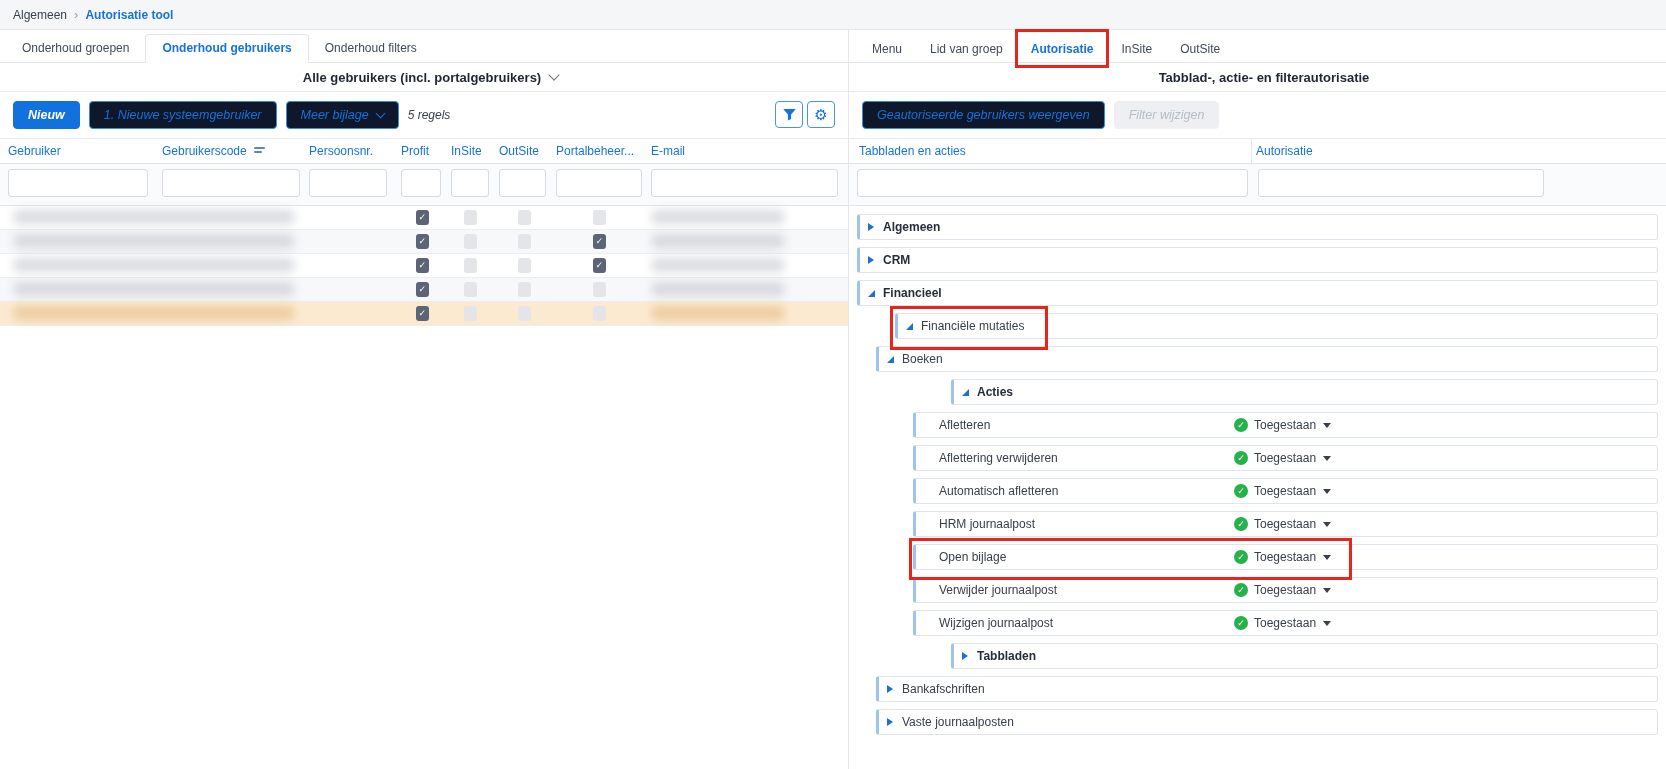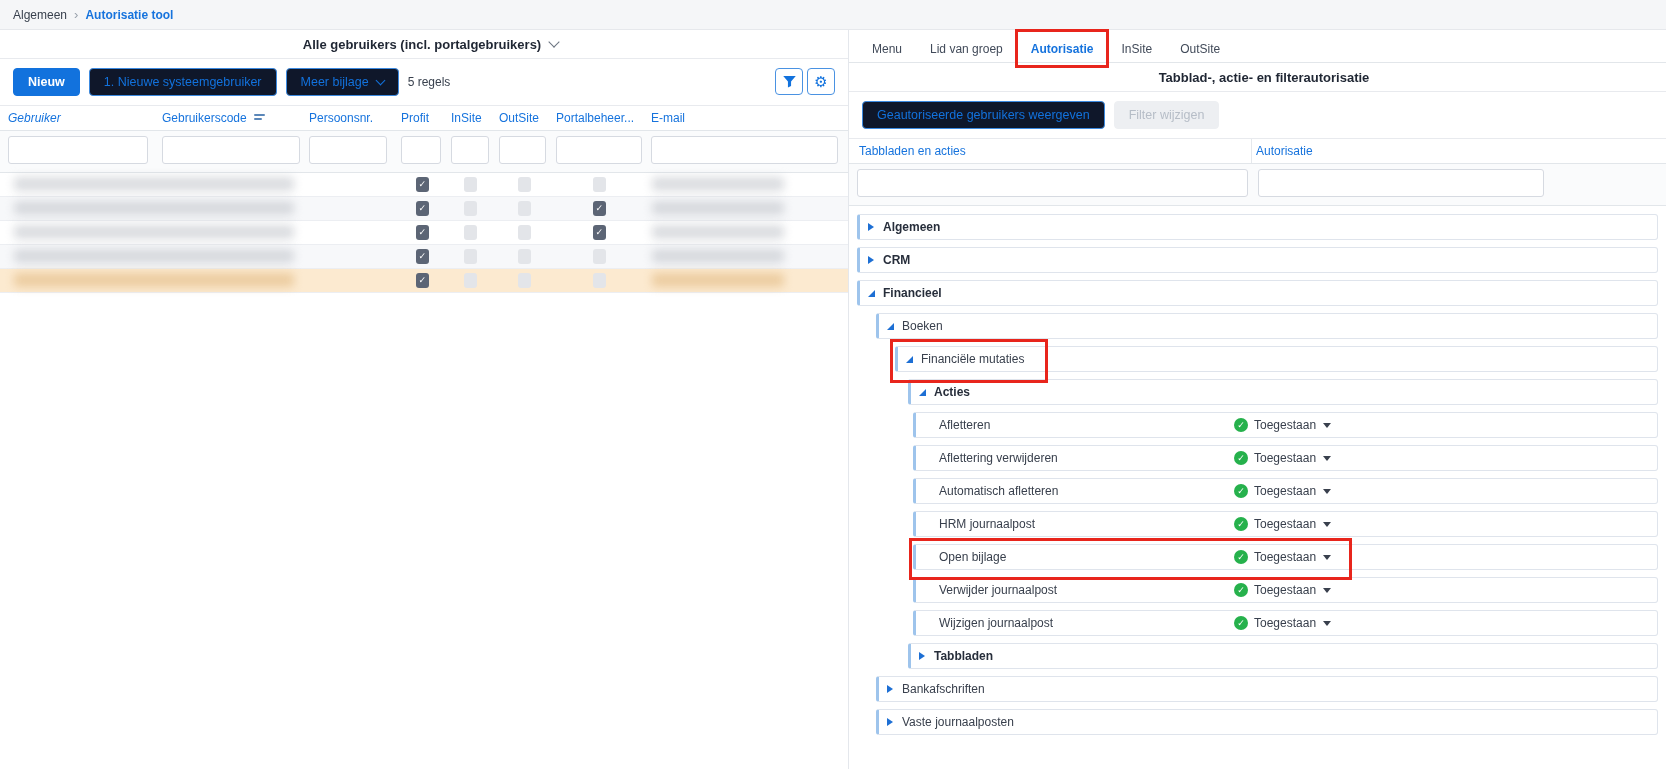--- a/index.html
+++ b/index.html
@@ -17,38 +17,38 @@
   .tabsbar{height:27px;margin-top:5px;border-bottom:1px solid #e2e6ea;display:flex;align-items:flex-end;padding-left:6px;}
   .tab{padding:6px 16px 7px;color:#414a59;cursor:pointer;white-space:nowrap;}
   .tab.active{color:#1673dd;font-weight:bold;background:#fff;border:1px solid #e2e6ea;border-bottom:1px solid #fff;margin-bottom:-1px;border-radius:4px 4px 0 0;}
   .rtabsbar{height:27px;margin-top:5px;border-bottom:1px solid #e2e6ea;display:flex;align-items:center;padding-left:13px;gap:8px;}
   .rtab{padding:5px 10px;color:#414a59;position:relative;white-space:nowrap;}
   .rtab.active{color:#1673dd;font-weight:bold;}
   
   .viewbar{height:28px;display:flex;align-items:center;padding-left:13px;border-bottom:1px solid #e8eaee;font-size:13px;font-weight:bold;color:#1f2633;justify-content:center;}
   .chev-down{display:inline-block;width:7px;height:7px;border-right:1.6px solid #6b7481;border-bottom:1.6px solid #6b7481;transform:rotate(45deg);margin-left:9px;margin-top:-4px;}
   
-  .toolbar{height:46px;display:flex;align-items:center;padding-left:13px;gap:9px;position:relative;}
+  .toolbar{height:46px;display:flex;align-items:center;padding-left:13px;gap:9px;position:relative;font-style:italic;}
   .btn{height:28px;border-radius:4px;display:inline-flex;align-items:center;padding:0 14px;font-size:12.5px;cursor:pointer;box-sizing:border-box;white-space:nowrap;}
   .btn.primary{background:#1272dd;color:#fff;font-weight:bold;border:1px solid #1272dd;}
   .btn.outline{background:#0f172a;color:#1272dd;border:1px solid #3c8ae0;}
   .btn.disabled{background:#edeff2;color:#b6bdc7;border:1px solid #edeff2;cursor:default;}
   .rowcount{color:#39414e;margin-left:0;}
   .chevsm{display:inline-block;width:6px;height:6px;border-right:1.5px solid #1272dd;border-bottom:1.5px solid #1272dd;transform:rotate(45deg);margin-left:8px;margin-top:-3px;}
   .iconbtn{position:absolute;top:9px;width:28px;height:27px;border:1px solid #4a92e2;border-radius:4px;background:#fff;display:flex;align-items:center;justify-content:center;cursor:pointer;box-sizing:border-box;}
   .iconbtn.filter{left:775px;}
   .iconbtn.gear{left:807px;color:#1272dd;font-size:15px;line-height:1;}
   
   .hdrarea{border-top:1px solid #e8eaee;}
   .hdrrow{height:24px;position:relative;border-bottom:1px solid #e2e6ea;}
   .hcell{position:absolute;top:5px;color:#1673dd;white-space:nowrap;}
   .filterrow{height:41px;position:relative;background:#fafbfc;border-bottom:1px solid #e2e6ea;}
   .finput{position:absolute;top:5px;height:28px;border:1px solid #d6dae1;border-radius:3px;background:#fff;box-sizing:border-box;}
   
-  .c-user{left:8px;width:140px;font-style:italic;} .c-code{left:162px;width:138px;} .c-pers{left:309px;width:78px;}
+  .c-user{left:8px;width:140px;} .c-code{left:162px;width:138px;} .c-pers{left:309px;width:78px;}
   .c-profit{left:401px;width:40px;} .c-insite{left:451px;width:38px;} .c-outsite{left:499px;width:47px;}
   .c-portal{left:556px;width:86px;} .c-email{left:651px;width:187px;}
   .sorticon{position:absolute;left:254px;top:8px;width:12px;}
   .sorticon i{display:block;height:2px;background:#5b87b9;margin-bottom:2px;border-radius:1px;}
   .sorticon i:nth-child(1){width:11px;} .sorticon i:nth-child(2){width:8px;}
   
   .lrow{height:23px;position:relative;border-bottom:1px solid #eceef2;cursor:pointer;}
   .lrow.alt{background:#f7f8fa;}
   .lrow.sel{background:#fcead0;}
   .blur{position:absolute;top:4px;height:14px;border-radius:3px;background:#b6bac1;opacity:.5;filter:blur(5px);}
@@ -59,21 +59,21 @@
   .cb.on{background:#5c6575;}
   .cb.on::after{content:"✓";color:#fff;font-size:9px;position:absolute;left:2.5px;top:2px;}
   .cbp{left:416px;} .cbi{left:464px;} .cbo{left:518px;} .cbb{left:593px;}
   
   .r-c1{left:10px;} .r-c2{left:407px;}
   .r-f1{left:8px;width:391px;} .r-f2{left:409px;width:286px;}
   .vsep{position:absolute;left:402px;top:0;height:66px;border-left:1px solid #e5e8ec;}
   
   .tree{padding-top:8px;}
   .tnode{height:26px;margin:0 8px 7px 8px;background:#fff;border:1px solid #dfe4ec;border-left:3px solid #9ec4ec;border-radius:3px;display:flex;align-items:center;padding-left:8px;position:relative;cursor:pointer;box-sizing:border-box;}
-  .lvl1{margin-left:27px;} .lvl2{margin-left:46px;} .lvl3{margin-left:59px;} .lvl4{margin-left:64px;}
+  .lvl1{margin-left:27px;} .lvl2{margin-left:46px;} .lvl3{margin-left:102px;} .lvl4{margin-left:64px;}
   .tgl{width:12px;display:inline-flex;align-items:center;flex:none;}
   .tgl.col::before{content:"";width:0;height:0;border-top:4px solid transparent;border-bottom:4px solid transparent;border-left:6px solid #1d6fd4;}
   .tgl.exp::before{content:"";width:0;height:0;border-left:7px solid transparent;border-bottom:7px solid #1d6fd4;}
   .tlabel{margin-left:3px;color:#39404d;}
   .tlabel.b{font-weight:bold;color:#272e3b;}
   .leaf .tlabel{margin-left:15px;}
   .status{position:absolute;left:318px;display:flex;align-items:center;gap:6px;color:#39404d;cursor:pointer;}
   .gcheck{width:14px;height:14px;border-radius:50%;background:#26b14c;color:#fff;font-size:9px;display:flex;align-items:center;justify-content:center;font-weight:bold;}
   .caret{width:0;height:0;border-left:4px solid transparent;border-right:4px solid transparent;border-top:5px solid #39404d;margin-left:1px;}
   
@@ -88,20 +88,25 @@
 
 <div class="topbar">
   <span class="crumb-parent">Algemeen</span>
   <span class="crumb-sep">›</span>
   <span class="crumb-current">Autorisatie tool</span>
 </div>
 
 <div class="content">
 
   <div class="lpanel">
+    <div class="tabsbar">
+      <div class="tab">Onderhoud groepen</div>
+      <div class="tab active">Onderhoud gebruikers</div>
+      <div class="tab">Onderhoud filters</div>
+    </div>
     <div class="viewbar">
       <span>Alle gebruikers (incl. portalgebruikers)</span>
       <span class="chev-down"></span>
     </div>
     <div class="toolbar">
       <div class="btn primary">Nieuw</div>
       <div class="btn outline">1. Nieuwe systeemgebruiker</div>
       <div class="btn outline">
         <span>Meer bijlage</span>
         <span class="chevsm"></span>
@@ -219,29 +224,29 @@
         <span class="tlabel b">Algemeen</span>
       </div>
       <div class="tnode">
         <span class="tgl col"></span>
         <span class="tlabel b">CRM</span>
       </div>
       <div class="tnode">
         <span class="tgl exp"></span>
         <span class="tlabel b">Financieel</span>
       </div>
-      <div class="tnode lvl1">
-        <span class="tgl exp"></span>
-        <span class="tlabel">Boeken</span>
-      </div>
       <div class="tnode lvl2">
         <span class="tgl exp"></span>
         <span class="tlabel">Financiële mutaties</span>
         <span class="redbox fmbox"></span>
       </div>
+      <div class="tnode lvl1">
+        <span class="tgl exp"></span>
+        <span class="tlabel">Boeken</span>
+      </div>
       <div class="tnode lvl3">
         <span class="tgl exp"></span>
         <span class="tlabel b">Acties</span>
       </div>
       <div class="tnode lvl4 leaf">
         <span class="tlabel">Afletteren</span>
         <span class="status">
           <span class="gcheck">✓</span>
           <span>Toegestaan</span>
           <span class="caret"></span>

